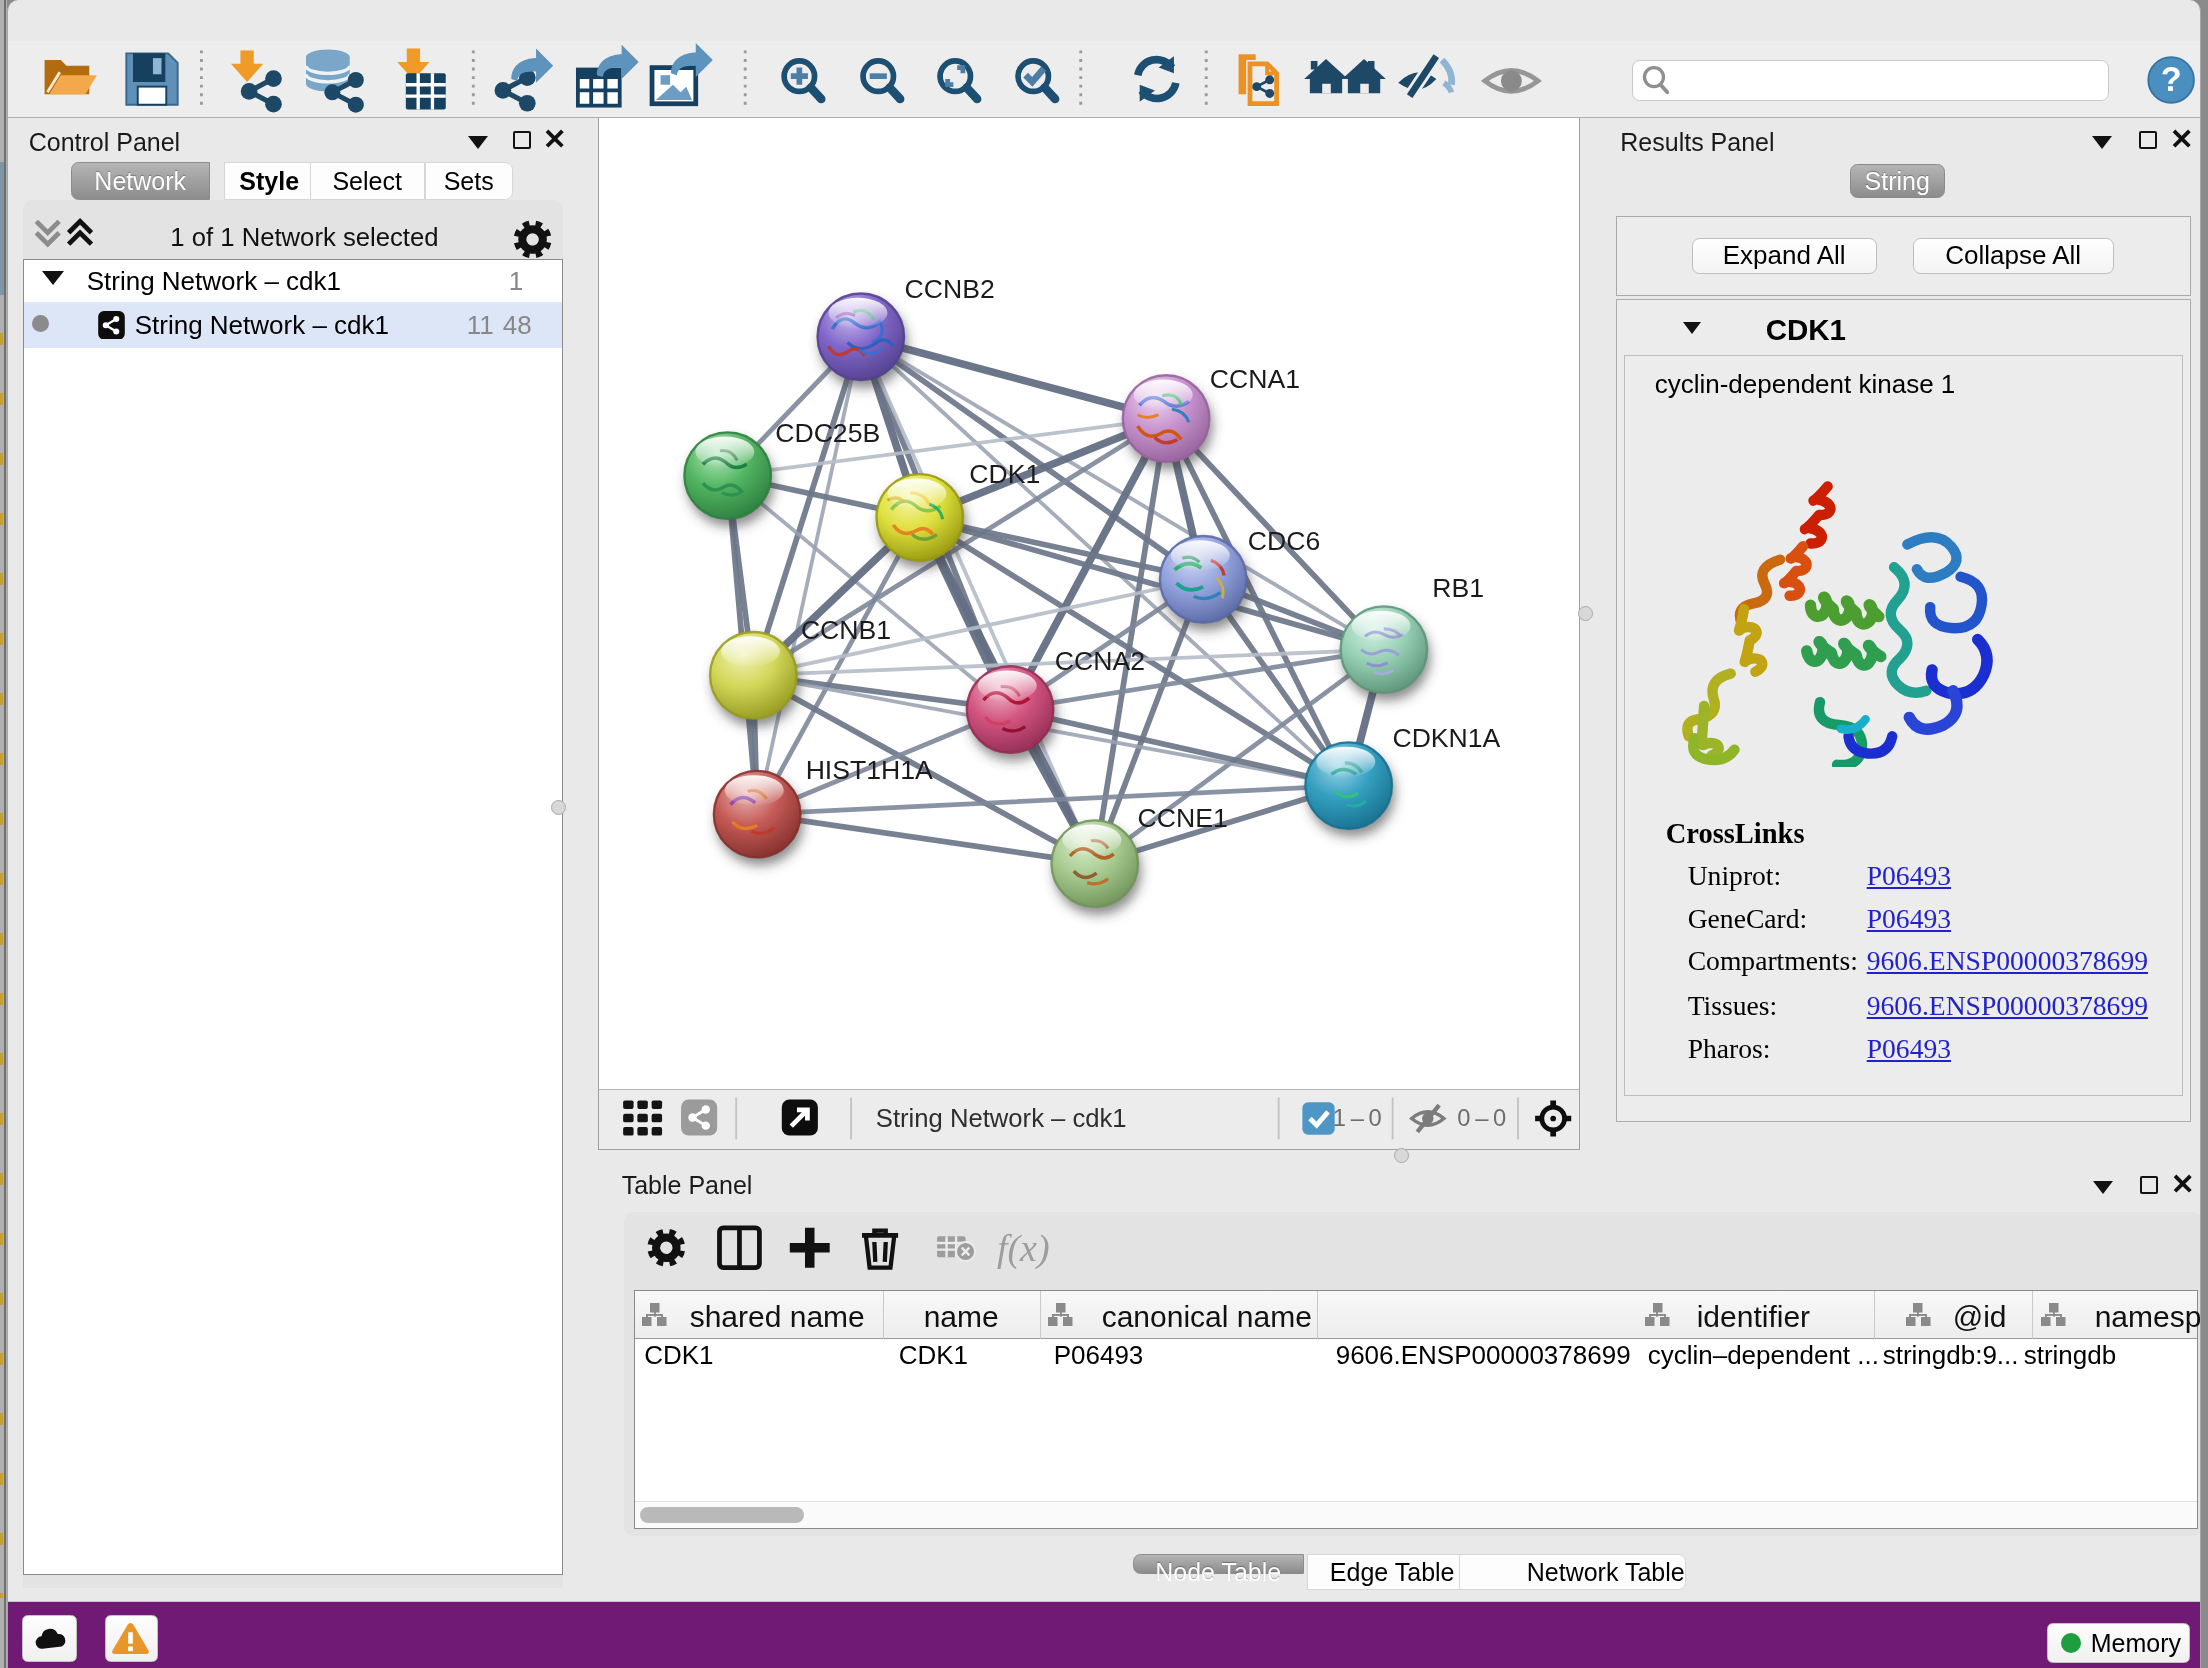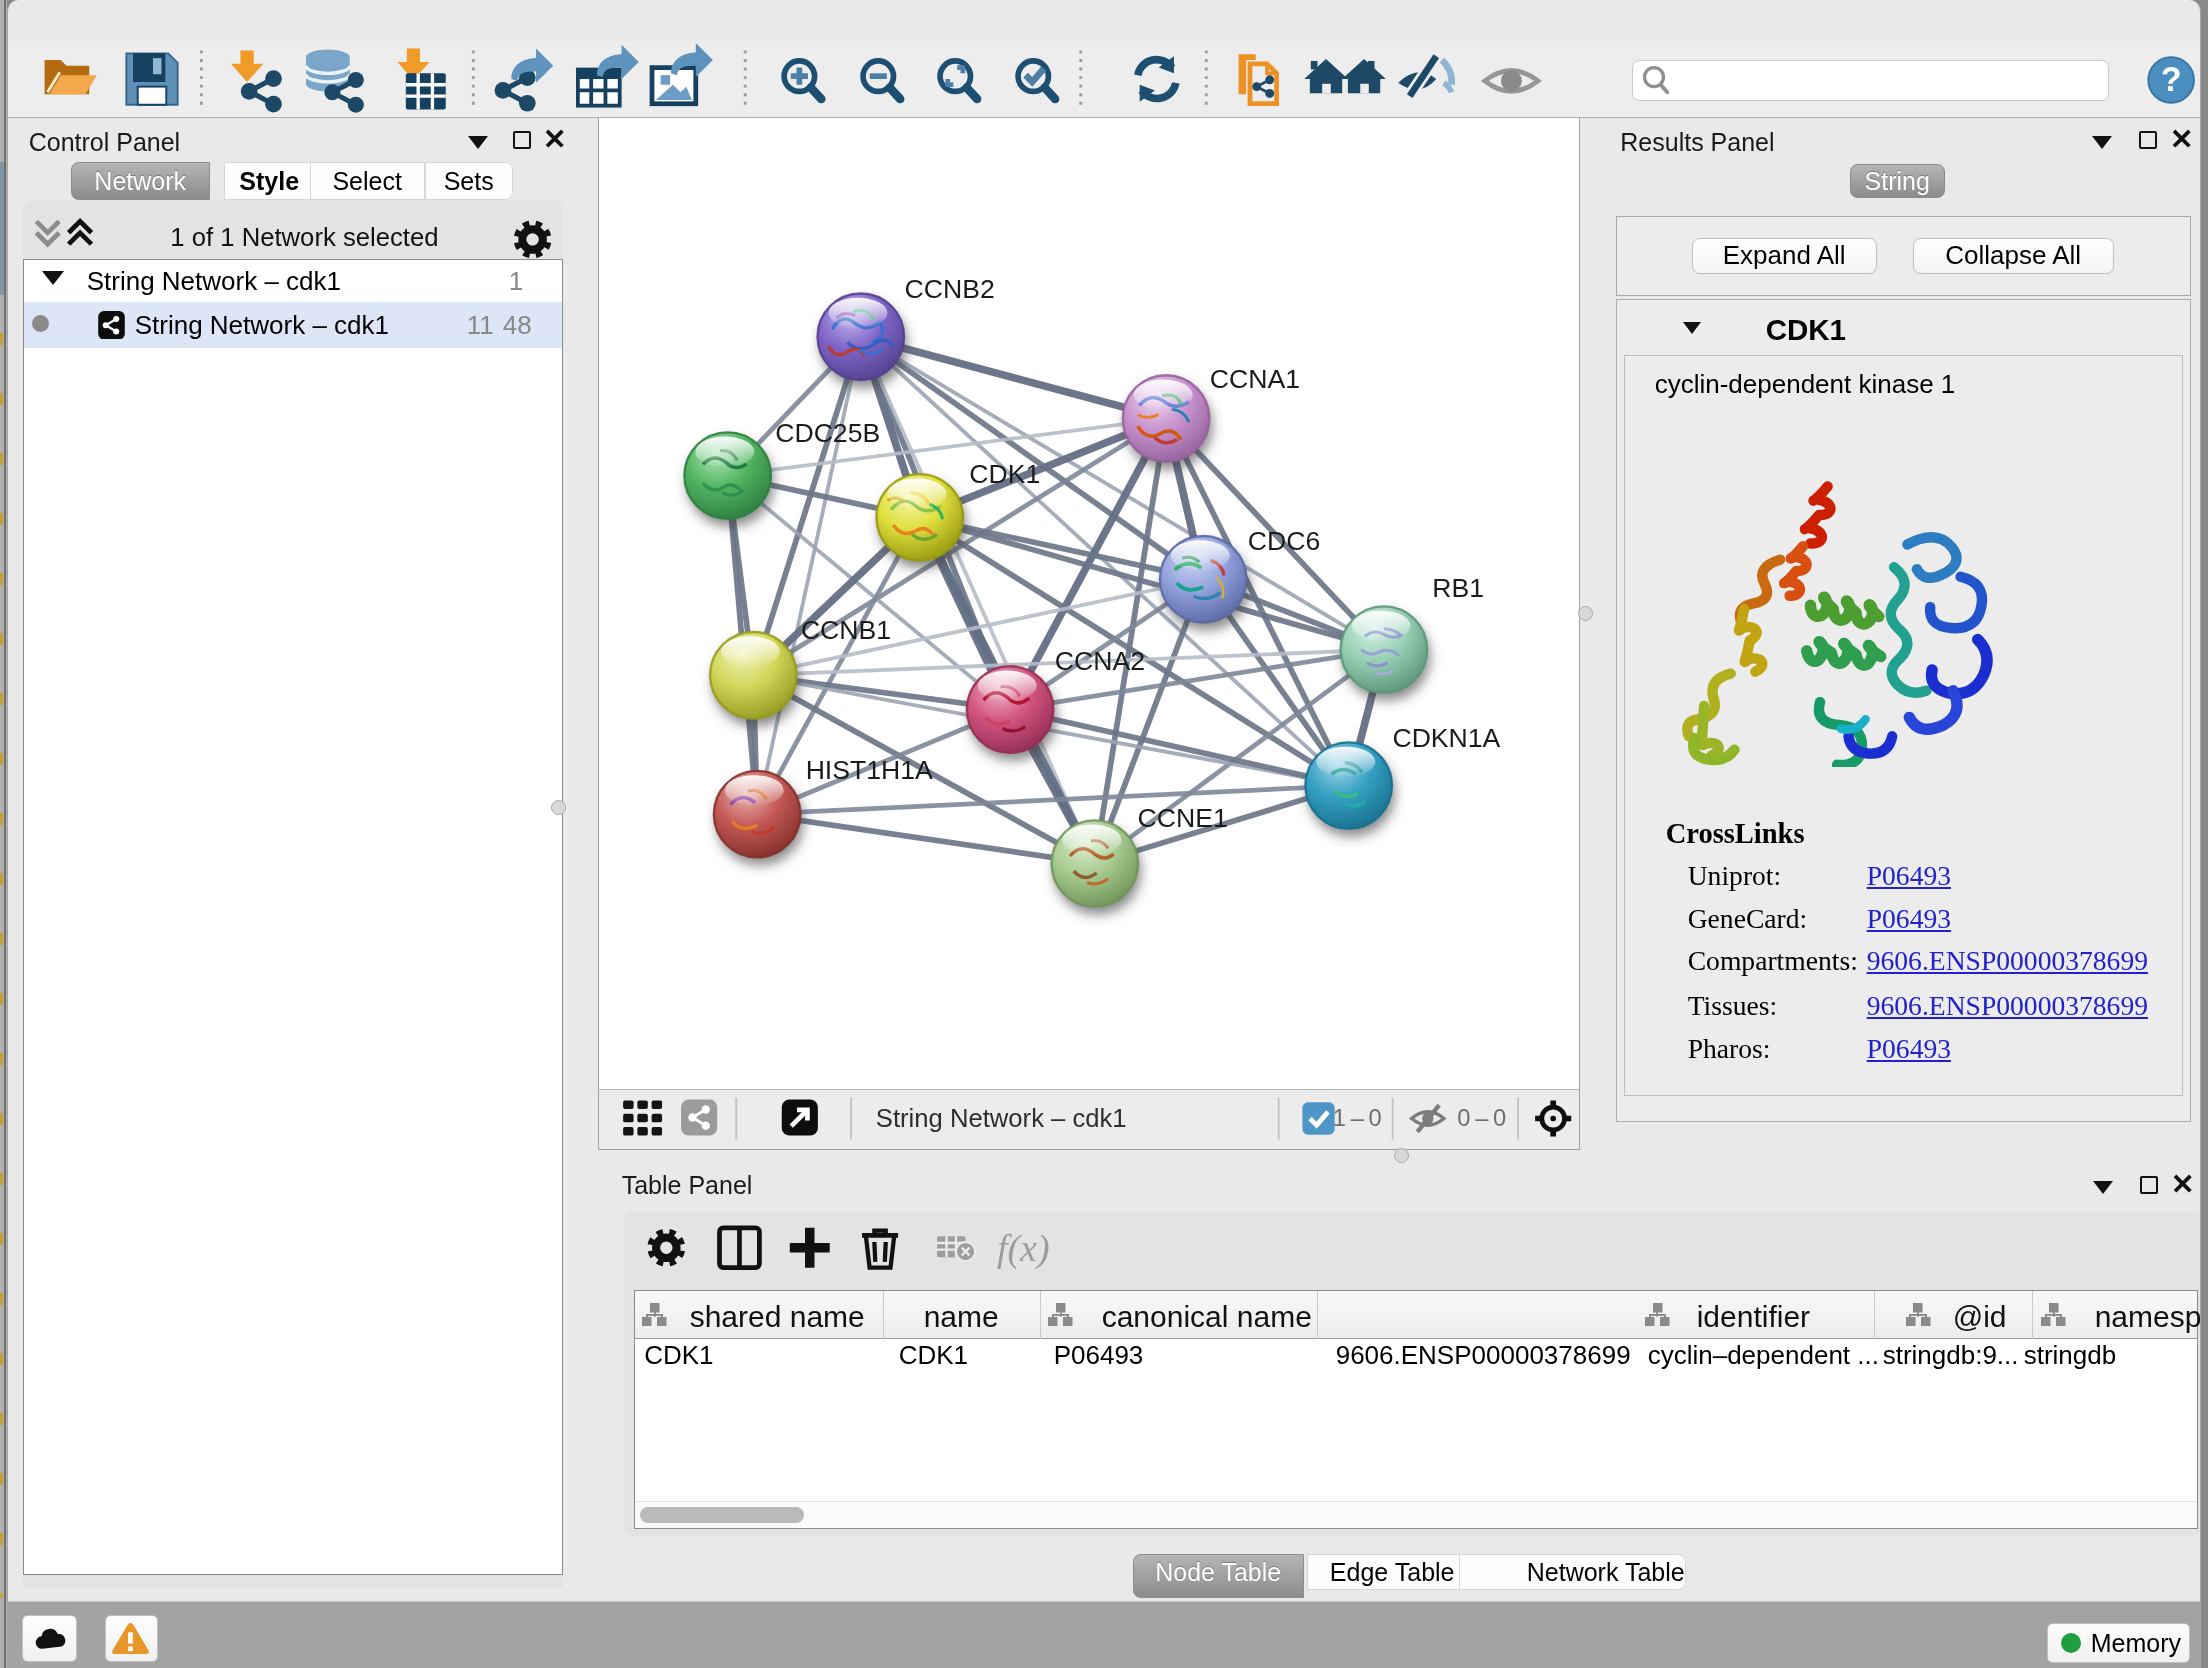--- a/index.html
+++ b/index.html
@@ -48,21 +48,21 @@
     linear-gradient(#8a8a8a,#8a8a8a) 7.6px 0px/9.5px 9.5px no-repeat,
     linear-gradient(#8a8a8a,#8a8a8a) 11.4px 7.6px/1.9px 5.7px no-repeat,
     linear-gradient(#8a8a8a,#8a8a8a) 3.8px 10.5px/17px 1.9px no-repeat,
     linear-gradient(#8a8a8a,#8a8a8a) 3.8px 10.5px/1.9px 3.8px no-repeat,
     linear-gradient(#8a8a8a,#8a8a8a) 19px 10.5px/1.9px 3.8px no-repeat;
 }
 #trow { position:absolute; left:0; top:49px; width:100%; height:36px; font-size:26px; color:#000; }
 #tscroll { position:absolute; left:0; bottom:0; width:100%; height:27px; background:#fafafa; border-top:1px solid #e0e0e0; }
 #tpill { position:absolute; left:5.7px; top:4.8px; width:164px; height:16px; border-radius:8.6px; background:#b9b9b9; }
 
-#statusbar { position:absolute; left:0; top:1601px; width:100%; height:68px; background:#a3a3a3; border-top:1.9px solid #c6c6c6; }
+#statusbar { position:absolute; left:0; top:1601px; width:100%; height:68px; background:#701a75; border-top:1.9px solid #c6c6c6; }
 .sbtn { position:absolute; background:linear-gradient(#fdfdfd,#f0f0f0); border:1.9px solid #c2c2c2; border-radius:5.7px; }
 </style>
 </head>
 <body>
 <div id="sliver" style="position:absolute;left:0;top:0;width:6.7px;height:1668px;background:#b0b0b0;">
   <div style="position:absolute;left:0;top:162px;width:3.8px;height:133px;background:#7e95a5;"></div>
   <div style="position:absolute;left:0;top:333px;width:2.9px;height:1265px;background:repeating-linear-gradient(#c8a030 0 12.4px, rgba(0,0,0,0) 12.4px 60px);"></div>
   <div style="position:absolute;left:3.8px;top:0;width:1.9px;height:1668px;background:#6f6f6f;"></div>
 </div>
 <div id="win">
@@ -672,21 +672,21 @@
         <span style="position:absolute;left:419px;">P06493</span>
         <span style="position:absolute;left:701px;">9606.ENSP00000378699</span>
         <span style="position:absolute;left:1013px;">cyclin–dependent ...</span>
         <span style="position:absolute;left:1248px;">stringdb:9...</span>
         <span style="position:absolute;left:1389px;">stringdb</span>
       </div>
       <div id="tscroll">
           <div id="tpill"></div>
         </div>
     </div>
-    <div class="tabbtn tabsel" style="left:535px;top:391px;width:171px;height:44px;line-height:34px;border-radius:7.6px 0 0 7.6px;">Node Table</div>
+    <div class="tabbtn tabsel" style="left:535px;top:391px;width:171px;height:20px;line-height:34px;border-radius:7.6px 0 0 7.6px;">Node Table</div>
     <div class="tabbtn" style="left:709px;top:391px;width:171px;height:36px;line-height:34px;">Edge Table</div>
     <div class="tabbtn" style="left:861px;top:391px;width:227px;height:36px;line-height:34px;border-radius:0 7.6px 7.6px 0;text-align:right;">Network Table</div>
   </div>
   <div id="statusbar">
     <div class="sbtn" style="left:14.3px;top:13.3px;width:55px;height:47px;">
       <svg width="51" height="43" viewBox="0 0 54 45" style="position:absolute;left:1.9px;top:1.9px;">
           <g transform="translate(6,6) scale(0.82)">
             <path d="M15 32 a8 8 0 0 1 -1 -16 a11 11 0 0 1 21 -3 a8.5 8.5 0 0 1 5 16 Z" fill="#111"></path>
           </g>
         </svg>

